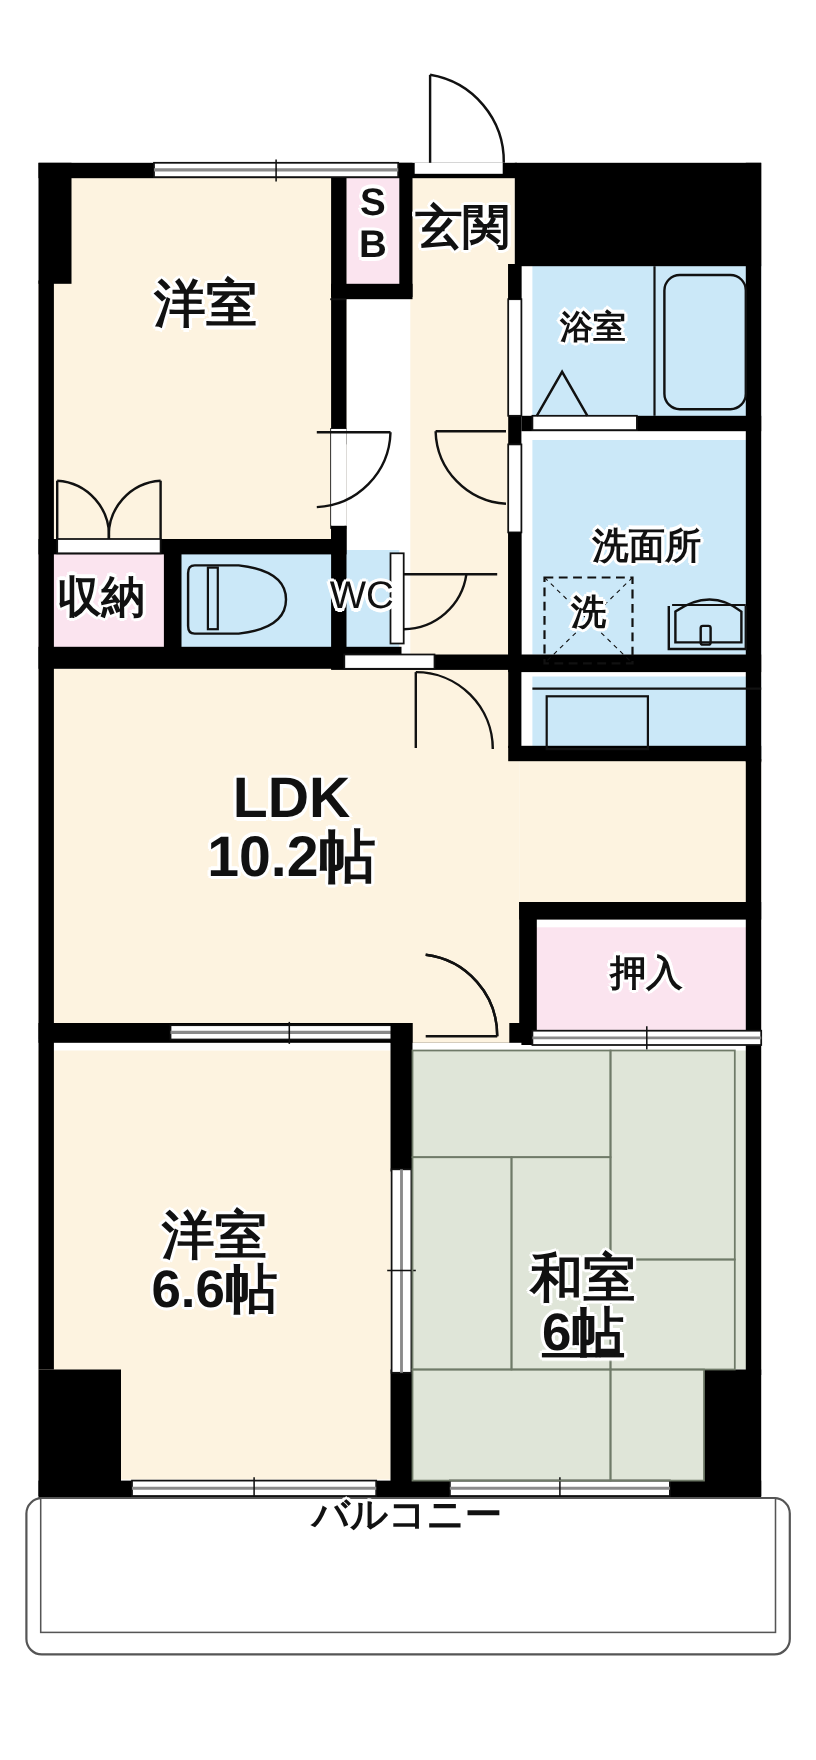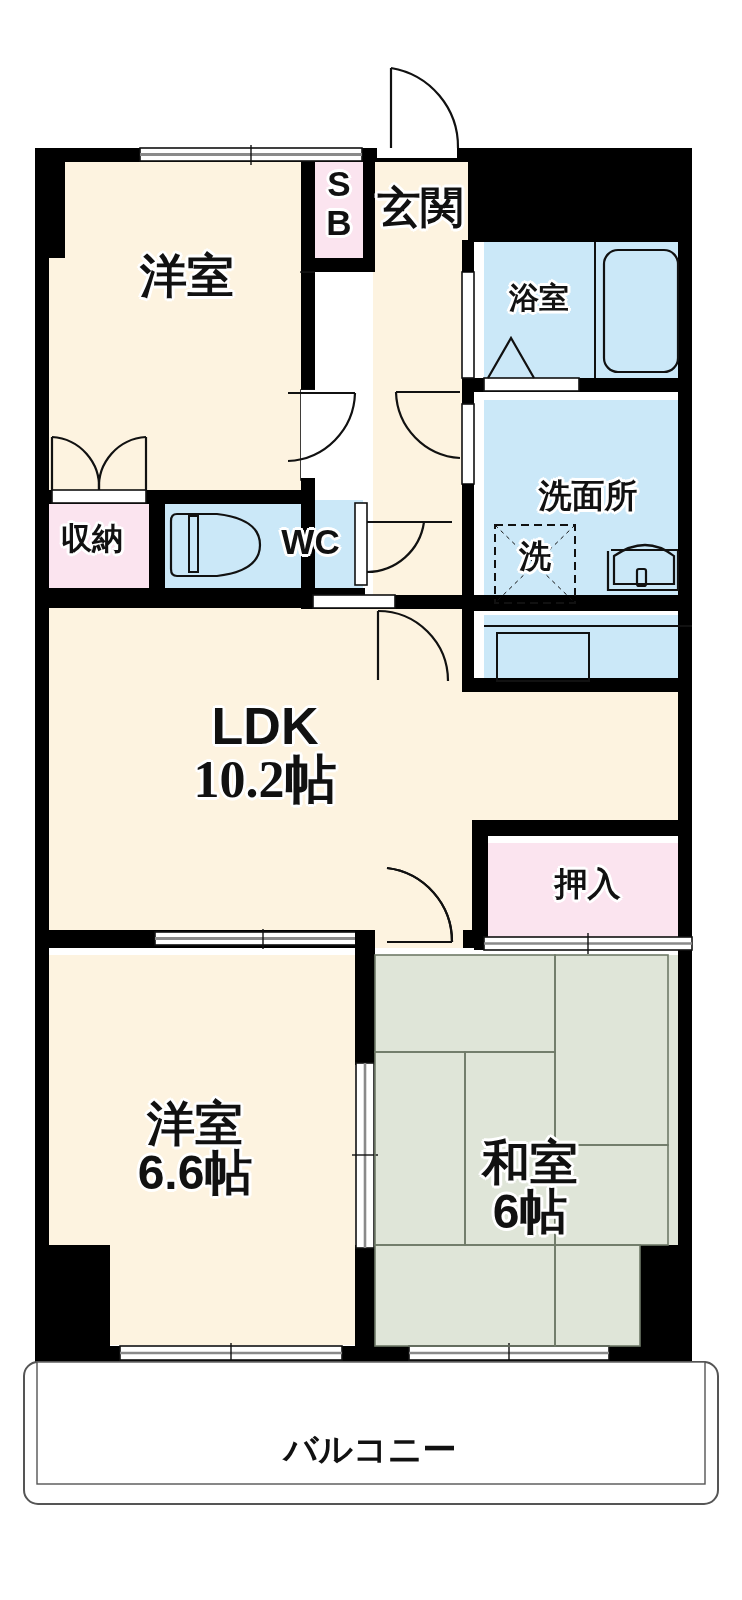--- a/index.html
+++ b/index.html
@@ -304,44 +304,44 @@
   </div>
 
   <div class="lbl" style="left:488px; top:435px; width:200px; font-size:33px;margin-top:44px;">
     <span>洗面所</span>
   </div>
 
   <div class="lbl" style="left:495px; top:540px; width:80px; font-size:32px;">
     <span>洗</span>
   </div>
 
-  <div class="lbl" style="left:35px; top:523px; width:114px; font-size:31px;">
+  <div class="lbl" style="left:35px; top:523px; width:114px; font-size:40px;">
     <span>収納</span>
   </div>
 
-  <div class="lbl" style="left:263px; top:524px; width:95px; font-size:35px; font-weight:700;">
+  <div class="lbl" style="left:263px; top:524px; width:95px; font-size:35px; font-weight:400;text-align:right;">
     <span>WC</span>
   </div>
 
   <div class="lbl" style="left:140px; top:700px; width:250px; font-size:52px;">
     <span>LDK</span>
-    <span style="font-size:52px;font-family:Liberation Serif, serif;">10.2帖</span>
+    <span style="font-size:52px;">10.2帖</span>
   </div>
 
   <div class="lbl" style="left:495px; top:867px; width:185px; font-size:33px;">
     <span>押入</span>
   </div>
 
   <div class="lbl" style="left:50px; top:1100px; width:290px; font-size:48px;">
     <span>洋室</span>
     <span style="font-size:48px;">6.6帖</span>
   </div>
 
   <div class="lbl" style="left:400px; top:1100px; width:260px; font-size:48px;margin-top:39px;">
     <span>和室</span>
-    <span style="font-size:48px;">6帖</span>
-  </div>
-
-  <div class="lbl" style="left:160px; top:1432px; width:420px; font-size:34px;">
+    <span style="font-size:48px;text-decoration:underline;">6帖</span>
+  </div>
+
+  <div class="lbl" style="left:160px; top:1360px; width:420px; font-size:34px;">
     <span>バルコニー</span>
   </div>
 
 </div>
 
 </body></html>

